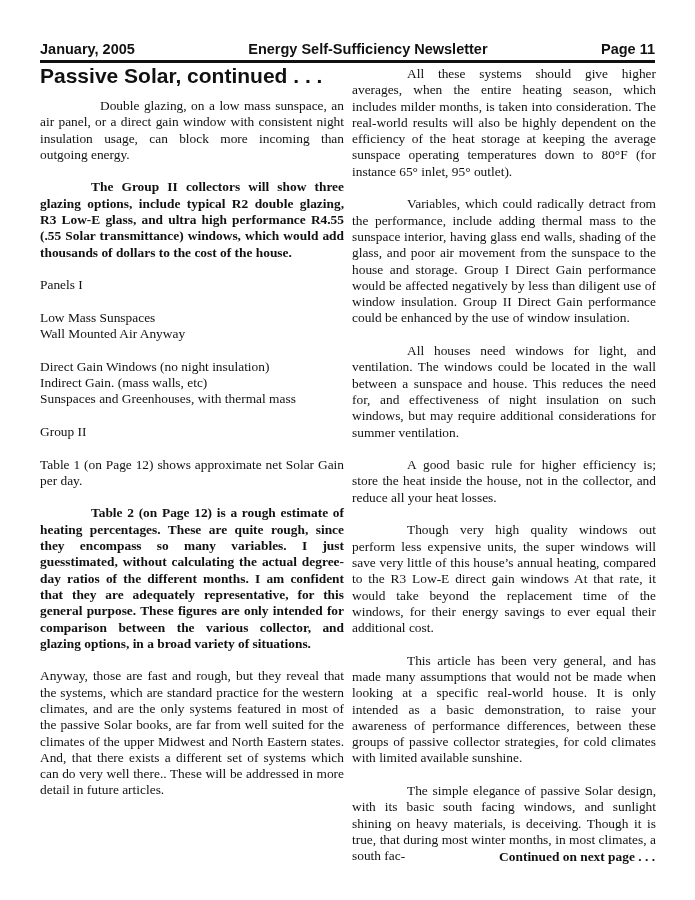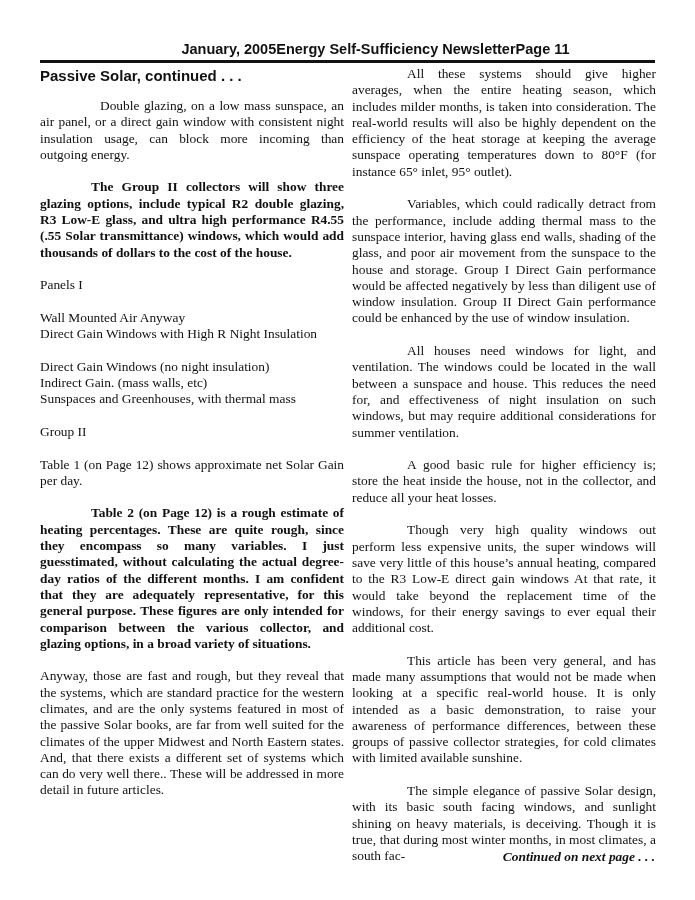--- a/index.html
+++ b/index.html
@@ -1,61 +1,61 @@
 <!DOCTYPE html>
 <html><head>
 <meta charset="utf-8">
 <style>
   html, body { margin: 0; padding: 0; background: #ffffff; }
   body { width: 695px; height: 900px; position: relative; overflow: hidden; color: #111; }
   .header {
     position: absolute; left: 40px; top: 40px; width: 615px; height: 18px;
     font-family: "Liberation Sans", sans-serif; font-weight: bold; font-size: 14.5px;
-    display: flex; justify-content: center; align-items: center; margin-left: 28px;
+    display: flex; justify-content: space-between; align-items: center;
   }
   .rule { position: absolute; left: 40px; top: 60px; width: 615px; height: 3px; background: #111; }
   .col {
     position: absolute; top: 66px; width: 304px;
     font-family: "Liberation Serif", serif; font-size: 13.4px; line-height: 16.3px;
     text-align: justify;
   }
   .col.left { left: 40px; }
   .col.right { left: 352px; }
   .article-title {
-    font-family: "Liberation Sans", sans-serif; font-weight: bold; font-size: 15px;
+    font-family: "Liberation Sans", sans-serif; font-weight: bold; font-size: 21px;
     line-height: 20px; margin: 0 0 12px 0; text-align: left;
   }
   p { margin: 0 0 16.3px 0; }
   p.indent { text-indent: 51px; font-weight: bold; }
   p.indent-wide { text-indent: 55px; }
   p.list { text-align: left; }
   .line { display: block; }
   .continued {
     position: absolute; right: 40px; top: 849px;
-    font-family: "Liberation Serif", serif; font-weight: bold; font-size: 13.4px; font-style: italic;
+    font-family: "Liberation Serif", serif; font-weight: bold; font-size: 13.4px;
   }
 </style>
 </head>
 <body>
 
 <div class="header">
   <span>January, 2005</span>
   <span>Energy Self-Sufficiency Newsletter</span>
   <span>Page 11</span>
 </div>
 <div class="rule"></div>
 
 <div class="col left">
   <h2 class="article-title">Passive Solar, continued . . .</h2>
   <p class="indent-wide" style="text-indent:60px">Double glazing, on a low mass sunspace, an air panel, or a direct gain window with consistent night insulation usage, can block more incoming than outgoing energy.</p>
   <p class="indent">The Group II collectors will show three glazing options, include typical R2 double glazing, R3 Low-E glass, and ultra high performance R4.55 (.55 Solar transmittance) windows, which would add thousands of dollars to the cost of the house.</p>
   <p class="list">Panels I</p>
   <p class="list">
+    <span class="line">Low Mass Sunspaces</span>
     <span class="line">Wall Mounted Air Anyway</span>
-    <span class="line">Direct Gain Windows with High R Night Insulation</span>
   </p>
   <p class="list">
     <span class="line">Direct Gain Windows (no night insulation)</span>
     <span class="line">Indirect Gain. (mass walls, etc)</span>
     <span class="line">Sunspaces and Greenhouses, with thermal mass</span>
   </p>
   <p class="list">Group II</p>
   <p>Table 1 (on Page 12) shows approximate net Solar Gain per day.</p>
   <p class="indent">Table 2 (on Page 12)  is a rough estimate of heating percentages. These are quite rough, since they encompass so many variables. I just guesstimated, without calculating the actual degree-day ratios of the different months.  I am confident that they are adequately representative, for this general purpose.   These figures are only intended for comparison between the various collector, and glazing options, in a broad variety of situations.</p>
   <p>Anyway, those are fast and rough, but they reveal that the systems, which are standard practice for the western climates, and are the only systems featured in most of the passive Solar books, are far from well suited for the climates of the upper Midwest and North Eastern states. And, that there exists a different set of systems which can do very well there.. These will be addressed in more detail in future articles.</p>

